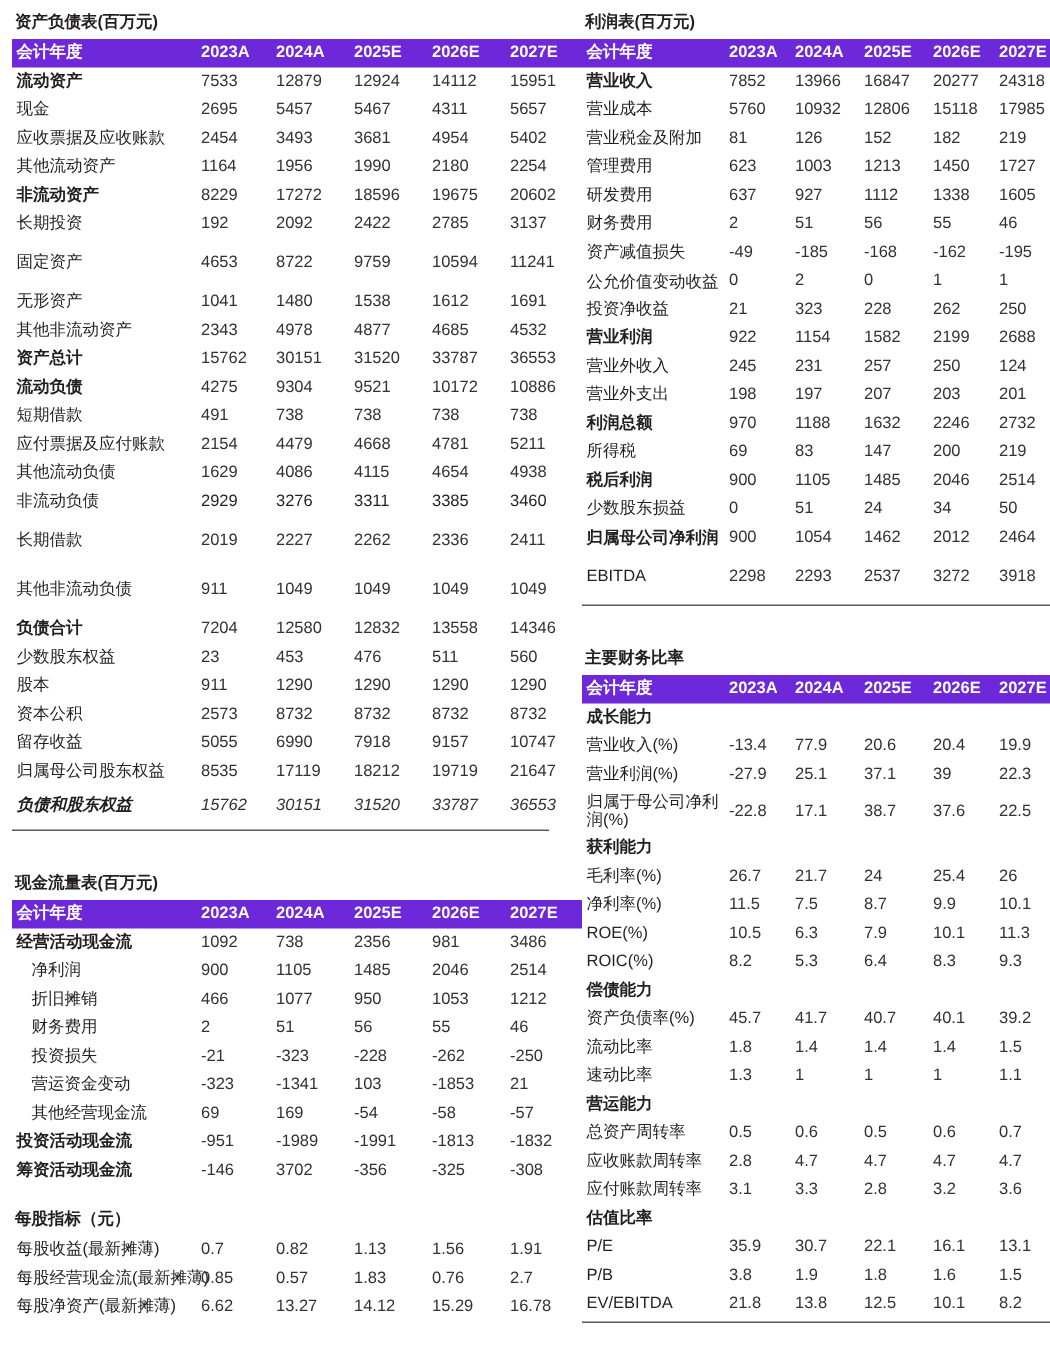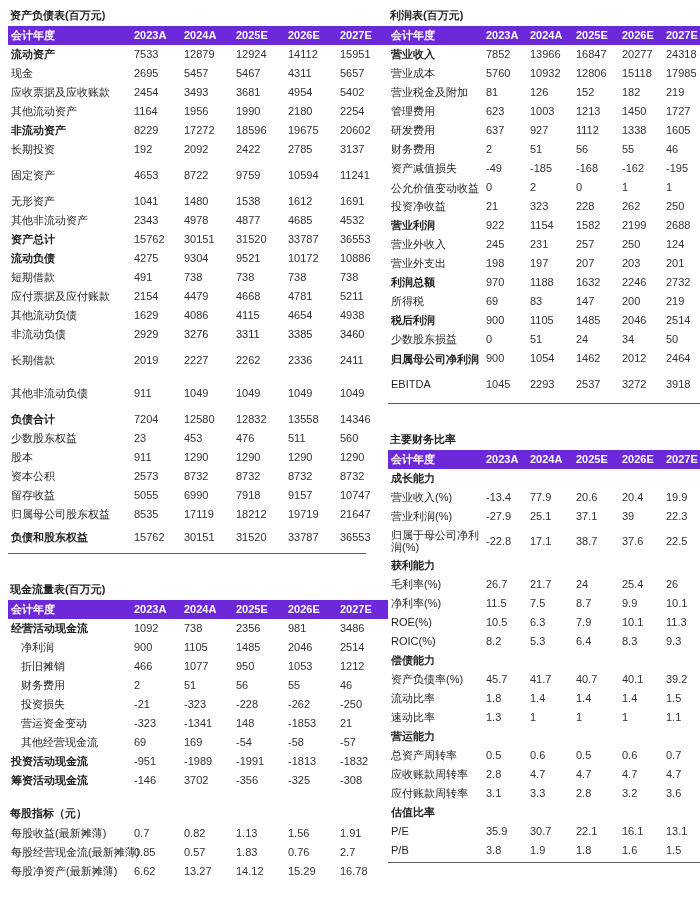--- a/index.html
+++ b/index.html
@@ -76,21 +76,21 @@
     padding-top: 3px;
     padding-bottom: 3px;
     white-space: nowrap;
   }
   tr.row td.lbl { padding-left: 3px; color: #231f20; }
   tr.row.bold td { font-weight: normal; color: #231f20; }
   tr.row.boldlabel td.lbl { font-weight: bold; color: #231f20; }
   tr.row.boldlabel td.num { font-weight: normal; color: #333132; }
   tr.row.indent td.lbl { padding-left: 13px; }
   tr.row.tall td { padding-top: 10px; padding-bottom: 10px; }
-  tr.row.tall2 td { padding-top: 7px; padding-bottom: 7px; }
+  tr.row.tall2 td { padding-top: 7px; padding-bottom: 7px; font-style: italic; }
   tr.row.grp td.lbl { font-weight: bold; color: #231f20; }
 
   td.lbl.wrap, tr.row td.lbl.wrap { white-space: normal; line-height: 12px; }
 
   
   .rule {
     border-bottom: 1.3px solid #58595b;
     margin-top: 2px;
   }
   .spacer-lg { height: 26px; }
@@ -383,21 +383,21 @@
               <td class="num">-21</td>
               <td class="num">-323</td>
               <td class="num">-228</td>
               <td class="num">-262</td>
               <td class="num">-250</td>
             </tr>
             <tr class="row indent">
               <td class="lbl">营运资金变动</td>
               <td class="num">-323</td>
               <td class="num">-1341</td>
-              <td class="num">148</td>
+              <td class="num">103</td>
               <td class="num">-1853</td>
               <td class="num">21</td>
             </tr>
             <tr class="row indent">
               <td class="lbl">其他经营现金流</td>
               <td class="num">69</td>
               <td class="num">169</td>
               <td class="num">-54</td>
               <td class="num">-58</td>
               <td class="num">-57</td>
@@ -622,21 +622,21 @@
             <tr class="row wraprow boldlabel">
               <td class="lbl wrap">归属母公司净利润</td>
               <td class="num">900</td>
               <td class="num">1054</td>
               <td class="num">1462</td>
               <td class="num">2012</td>
               <td class="num">2464</td>
             </tr>
             <tr class="row tall">
               <td class="lbl">EBITDA</td>
-              <td class="num">1045</td>
+              <td class="num">2298</td>
               <td class="num">2293</td>
               <td class="num">2537</td>
               <td class="num">3272</td>
               <td class="num">3918</td>
             </tr>
           </tbody>
       </table>
       <div class="rule"></div>
     </div>
 
@@ -817,20 +817,28 @@
               <td class="num">13.1</td>
             </tr>
             <tr class="row ">
               <td class="lbl">P/B</td>
               <td class="num">3.8</td>
               <td class="num">1.9</td>
               <td class="num">1.8</td>
               <td class="num">1.6</td>
               <td class="num">1.5</td>
             </tr>
+            <tr class="row ">
+              <td class="lbl">EV/EBITDA</td>
+              <td class="num">21.8</td>
+              <td class="num">13.8</td>
+              <td class="num">12.5</td>
+              <td class="num">10.1</td>
+              <td class="num">8.2</td>
+            </tr>
           </tbody>
       </table>
       <div class="rule"></div>
     </div>
 
   </div>
 
 </div>
 
 </body></html>

